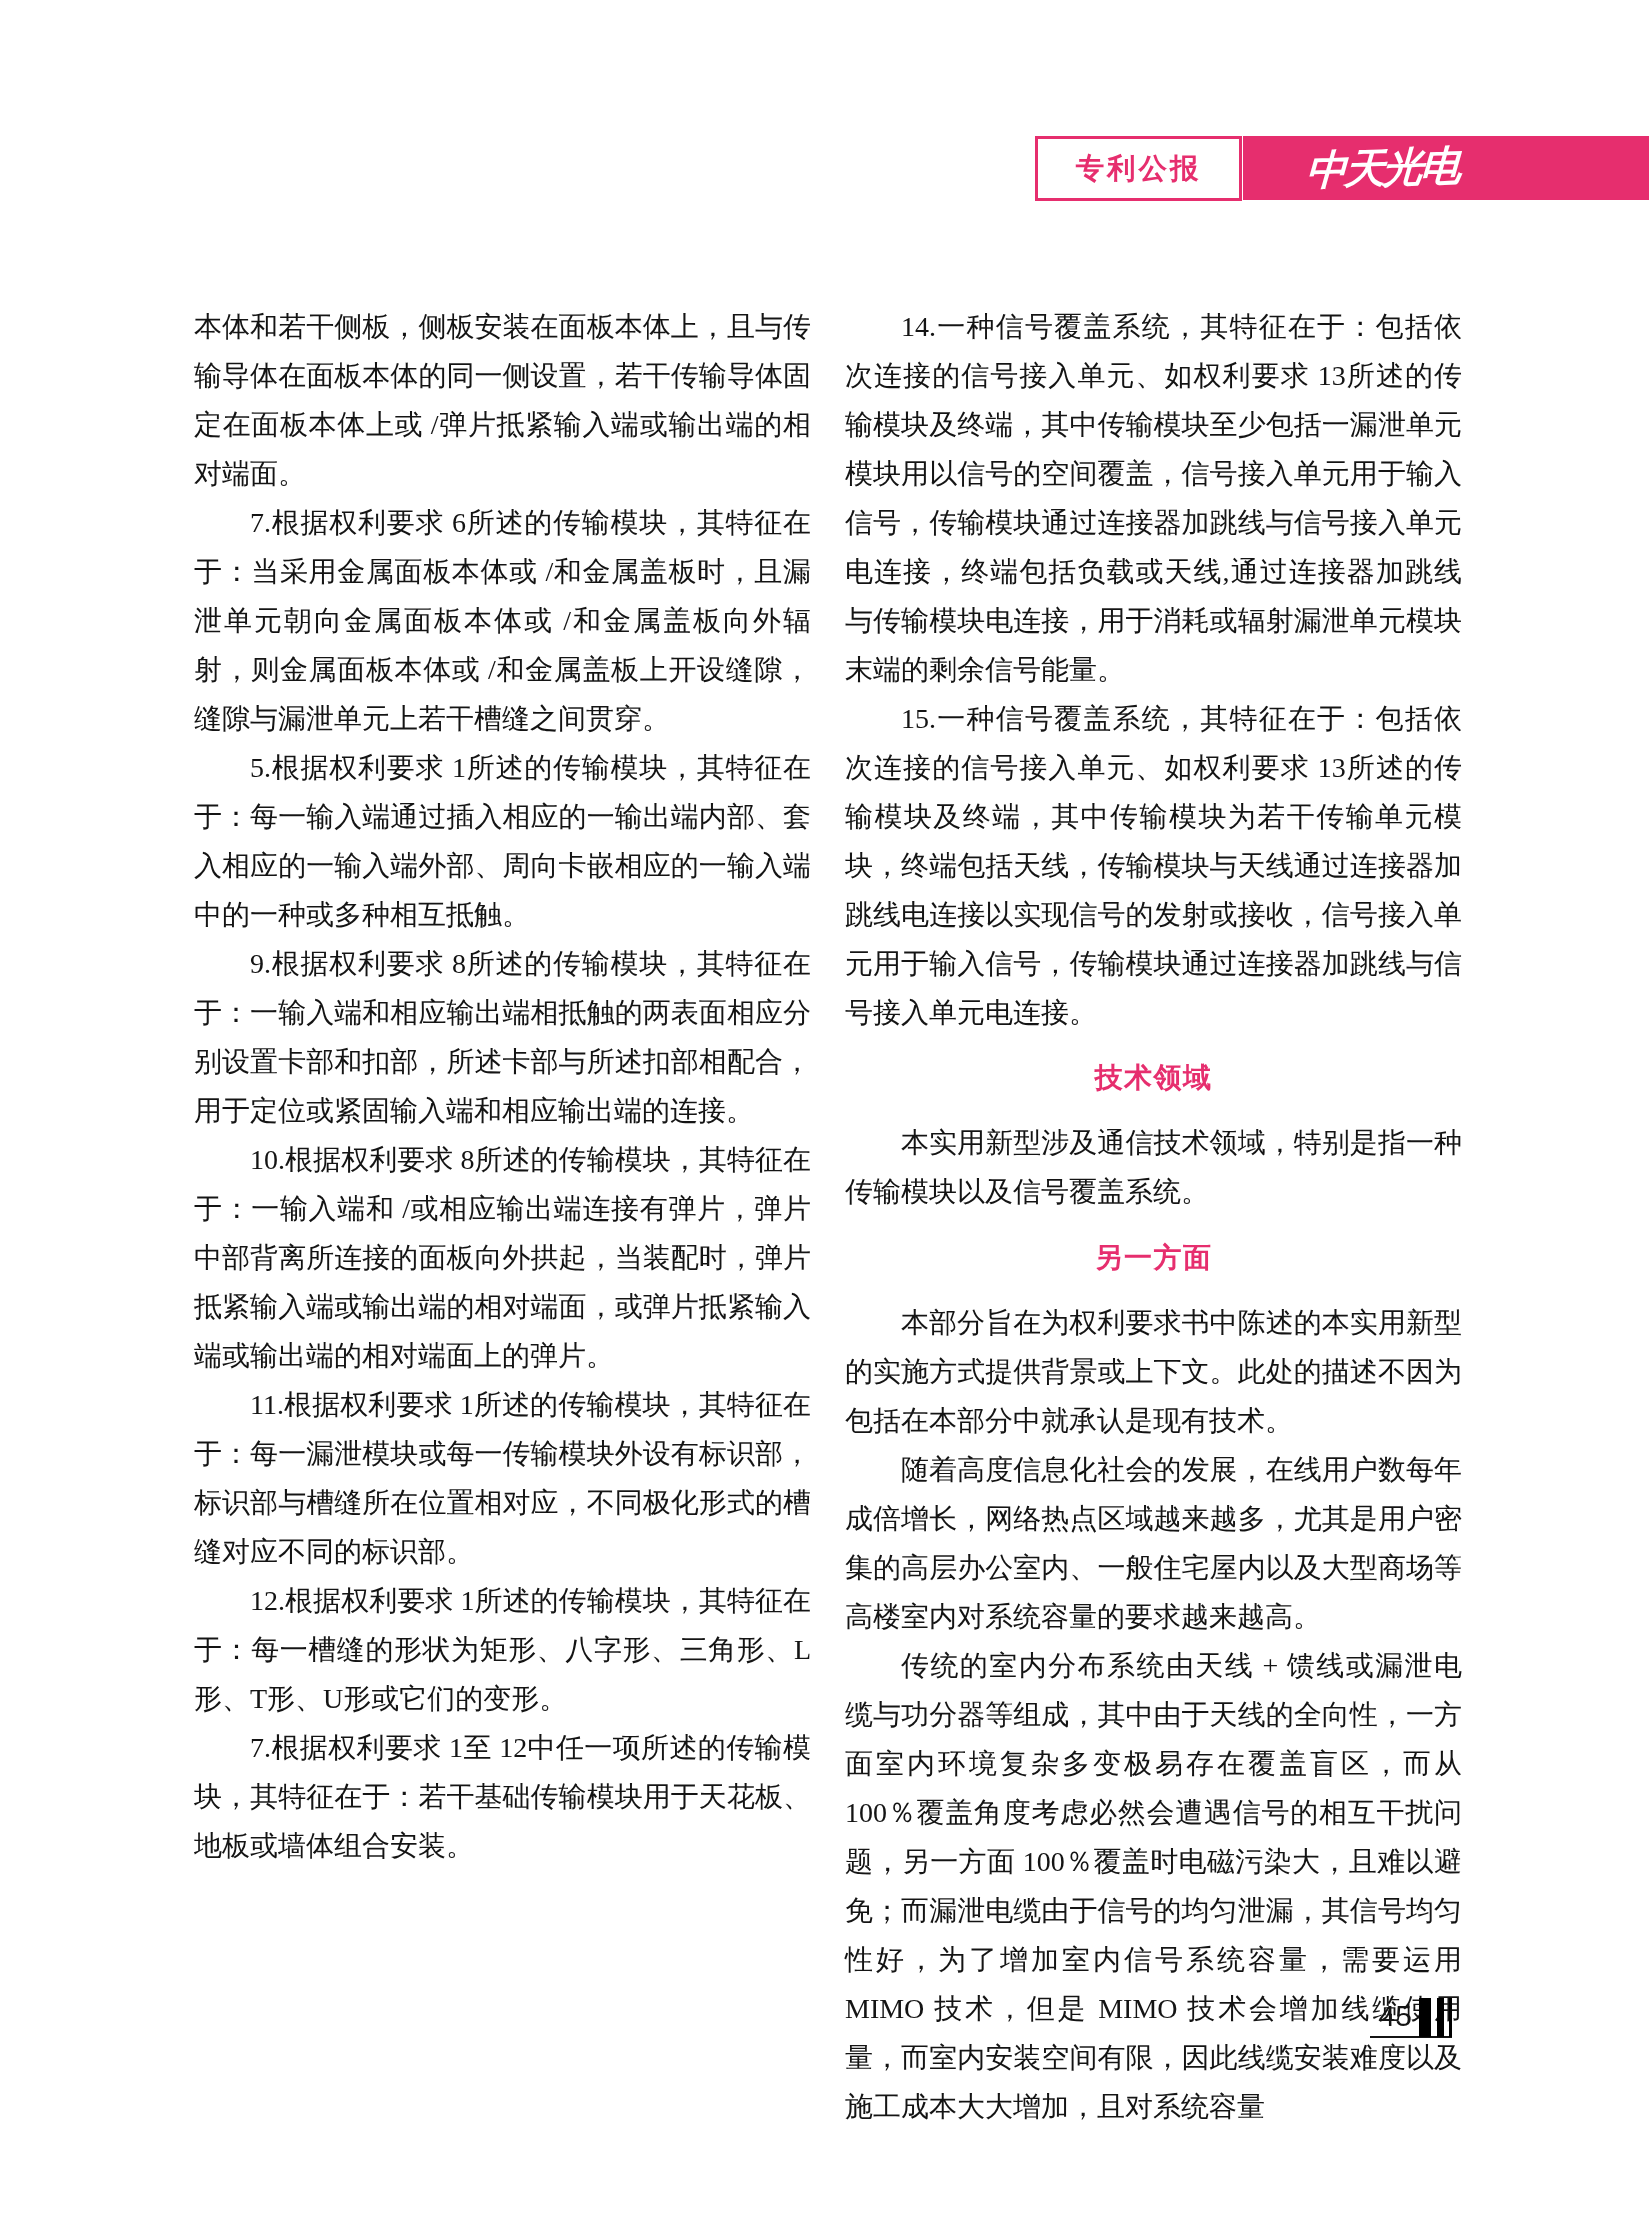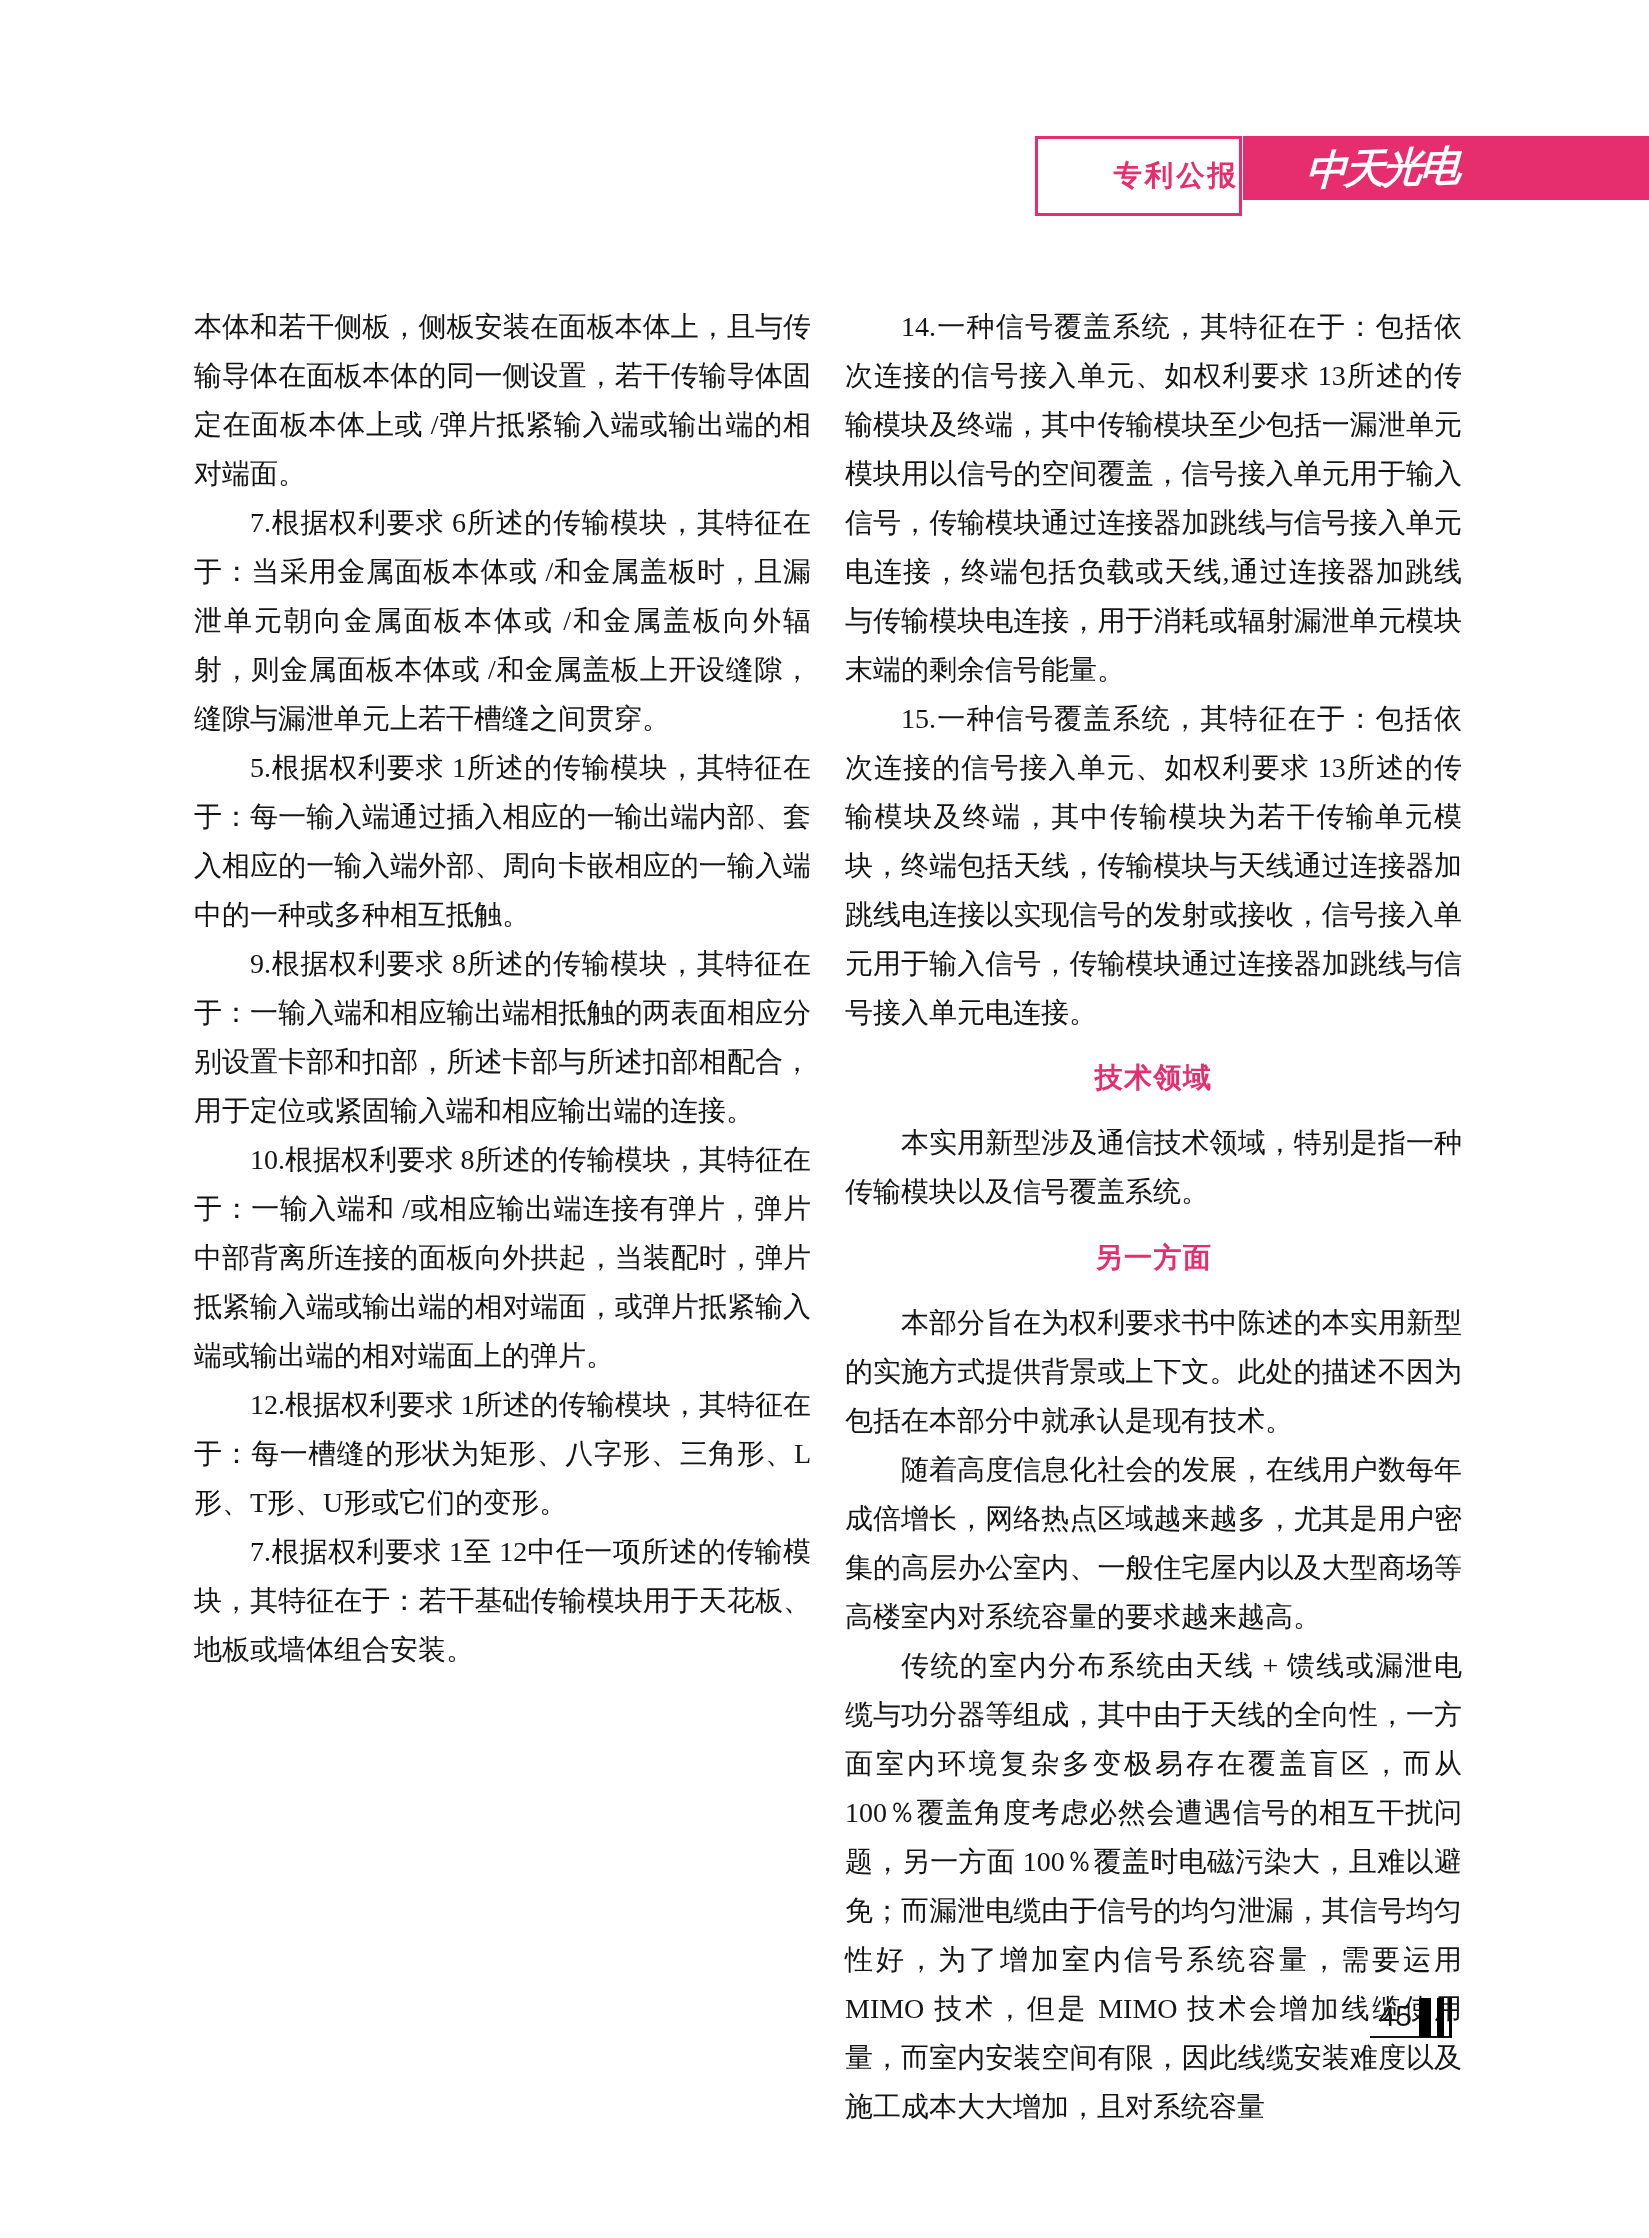--- a/index.html
+++ b/index.html
@@ -15,27 +15,27 @@
     color: #141414;
     overflow: hidden;
   }
 
   
   .header-badge {
     position: absolute;
     left: 1035px;
     top: 136px;
     width: 207px;
-    height: 80px;
+    height: 65px;
     box-sizing: border-box;
     border: 3.6px solid #e62e6e;
     background: #ffffff;
     display: flex;
     align-items: center;
-    justify-content: flex-end;
+    justify-content: center;
     z-index: 2;
   }
   .header-badge .badge-label {
     font-family: "Liberation Sans", "DejaVu Sans", sans-serif;
     font-size: 28.5px;
     font-weight: bold;
     letter-spacing: 2.9px;
     color: #e62e6e;
     white-space: nowrap;
   }
@@ -137,20 +137,21 @@
 <div class="brand-banner">
   <span class="brand-logo">中天光电</span>
 </div>
 
 <div class="text-column col-left" id="col-left">
     <p class="no-indent">本体和若干侧板，侧板安装在面板本体上，且与传输导体在面板本体的同一侧设置，若干传输导体固定在面板本体上或 /弹片抵紧输入端或输出端的相对端面。</p>
     <p class="indent">7.根据权利要求 6所述的传输模块，其特征在于：当采用金属面板本体或 /和金属盖板时，且漏泄单元朝向金属面板本体或 /和金属盖板向外辐射，则金属面板本体或 /和金属盖板上开设缝隙，缝隙与漏泄单元上若干槽缝之间贯穿。</p>
     <p class="indent">5.根据权利要求 1所述的传输模块，其特征在于：每一输入端通过插入相应的一输出端内部、套入相应的一输入端外部、周向卡嵌相应的一输入端中的一种或多种相互抵触。</p>
     <p class="indent">9.根据权利要求 8所述的传输模块，其特征在于：一输入端和相应输出端相抵触的两表面相应分别设置卡部和扣部，所述卡部与所述扣部相配合，用于定位或紧固输入端和相应输出端的连接。</p>
     <p class="indent">10.根据权利要求 8所述的传输模块，其特征在于：一输入端和 /或相应输出端连接有弹片，弹片中部背离所连接的面板向外拱起，当装配时，弹片抵紧输入端或输出端的相对端面，或弹片抵紧输入端或输出端的相对端面上的弹片。</p>
+    <p class="indent">11.根据权利要求 1所述的传输模块，其特征在于：每一漏泄模块或每一传输模块外设有标识部，标识部与槽缝所在位置相对应，不同极化形式的槽缝对应不同的标识部。</p>
     <p class="indent">12.根据权利要求 1所述的传输模块，其特征在于：每一槽缝的形状为矩形、八字形、三角形、L形、T形、U形或它们的变形。</p>
     <p class="indent">7.根据权利要求 1至 12中任一项所述的传输模块，其特征在于：若干基础传输模块用于天花板、地板或墙体组合安装。</p>
   </div>
 <div class="text-column col-right" id="col-right">
     <p class="indent">14.一种信号覆盖系统，其特征在于：包括依次连接的信号接入单元、如权利要求 13所述的传输模块及终端，其中传输模块至少包括一漏泄单元模块用以信号的空间覆盖，信号接入单元用于输入信号，传输模块通过连接器加跳线与信号接入单元电连接，终端包括负载或天线,通过连接器加跳线与传输模块电连接，用于消耗或辐射漏泄单元模块末端的剩余信号能量。</p>
     <p class="indent">15.一种信号覆盖系统，其特征在于：包括依次连接的信号接入单元、如权利要求 13所述的传输模块及终端，其中传输模块为若干传输单元模块，终端包括天线，传输模块与天线通过连接器加跳线电连接以实现信号的发射或接收，信号接入单元用于输入信号，传输模块通过连接器加跳线与信号接入单元电连接。</p>
     <h2 class="section-heading">技术领域</h2>
     <p class="indent">本实用新型涉及通信技术领域，特别是指一种传输模块以及信号覆盖系统。</p>
     <h2 class="section-heading">另一方面</h2>
     <p class="indent">本部分旨在为权利要求书中陈述的本实用新型的实施方式提供背景或上下文。此处的描述不因为包括在本部分中就承认是现有技术。</p>

